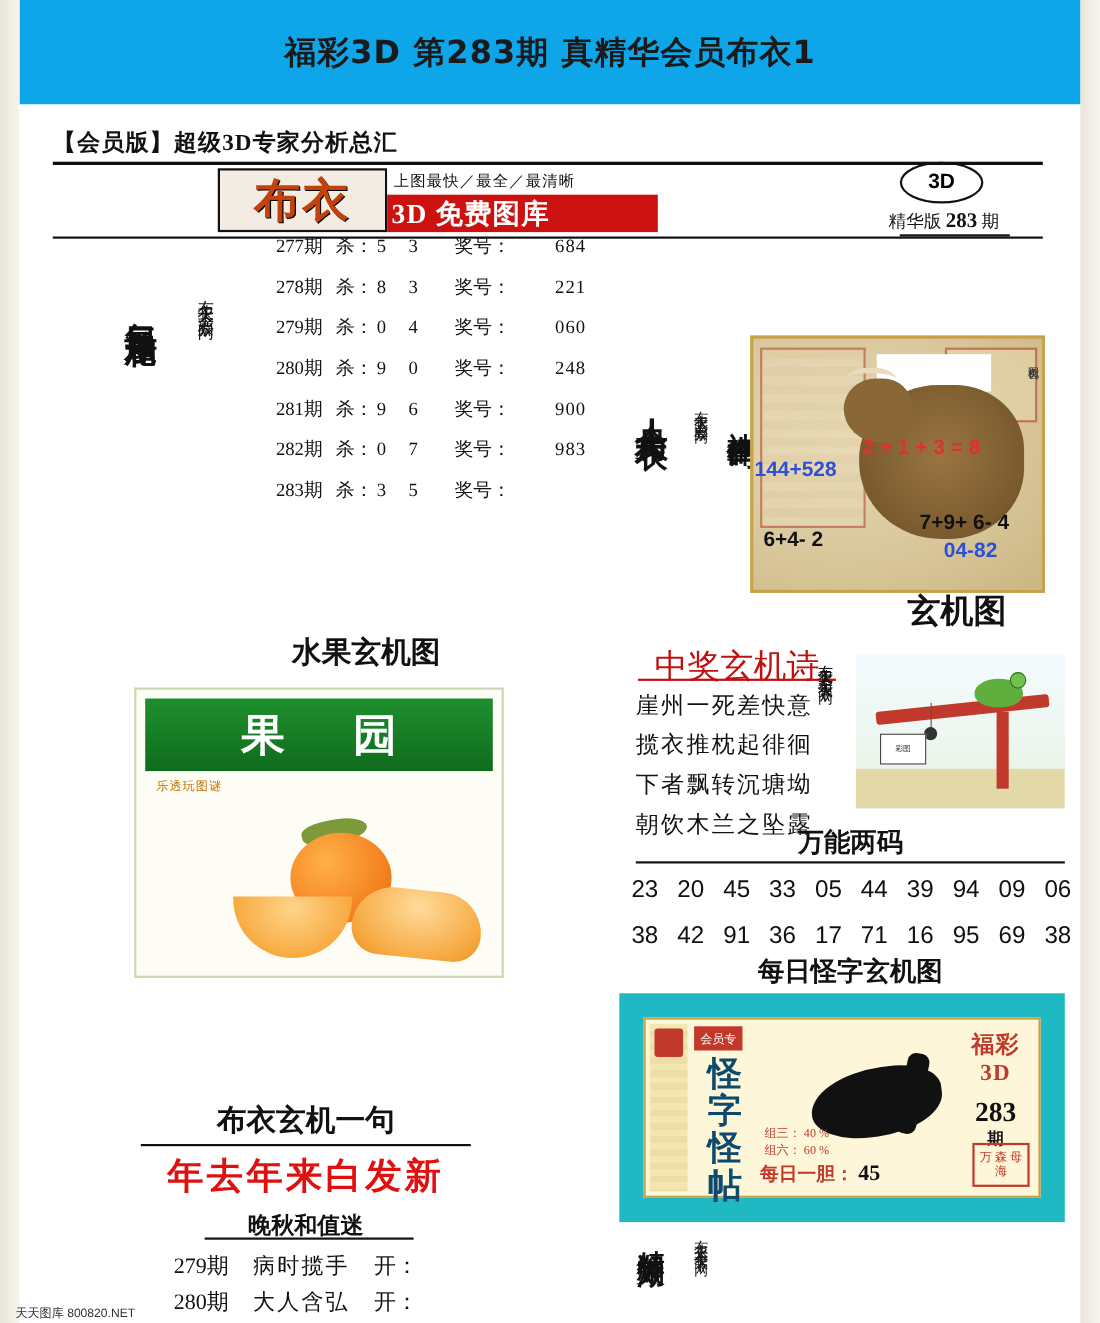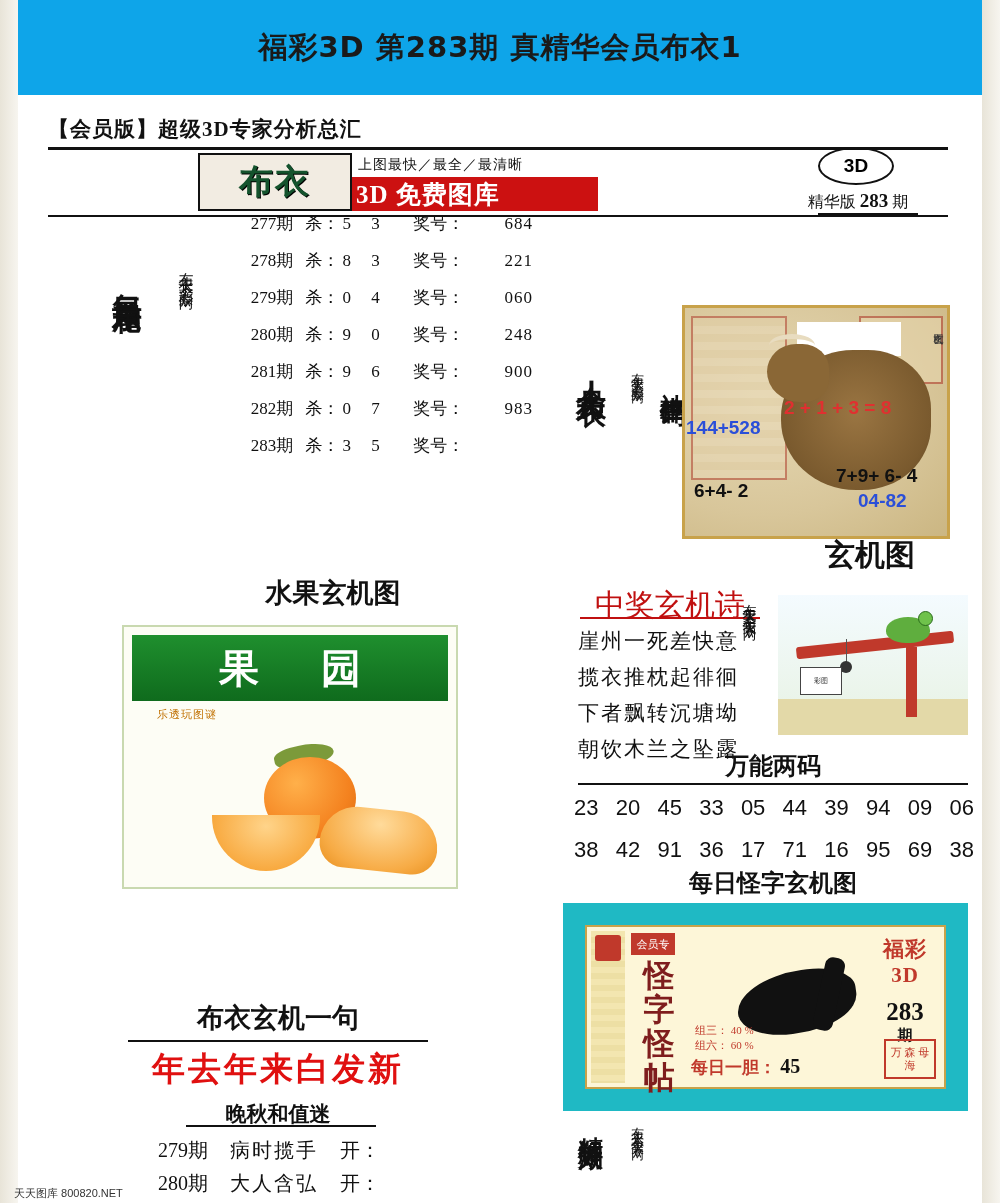--- a/index.html
+++ b/index.html
@@ -46,21 +46,21 @@
   }
   .logo-box{
     position:absolute;left:180px;top:58px;width:400px;height:58px;
     display:flex;align-items:stretch;
   }
   .logo-left{
     width:150px;background:#f2ece2;border:2px solid #111;
     display:flex;align-items:center;justify-content:center;
   }
   .logo-left span{
-    font-weight:bold;font-size:34px;color:#14532d;letter-spacing:2px;
+    font-weight:bold;font-size:42px;color:#c2410c;letter-spacing:2px;
     text-shadow:1px 1px 0 #000;
     font-family:Liberation Mono, monospace;
   }
   .logo-right{flex:1;display:flex;flex-direction:column;}
   .logo-top{
     height:24px;background:#fff;color:#111;font-size:14px;
     display:flex;align-items:center;padding-left:6px;letter-spacing:1px;
   }
   .logo-bot{
     flex:1;background:#cc1111;color:#fff;font-weight:bold;font-size:25px;
@@ -188,21 +188,21 @@
   .fruit-green{
     position:absolute;left:8px;top:8px;right:8px;height:66px;
     background:linear-gradient(180deg,#1f8f2e,#0f6b1d);
     display:flex;align-items:center;justify-content:center;
   }
   .fruit-green span{
     font-weight:bold;font-size:40px;color:#fff;letter-spacing:26px;
     text-indent:26px;
   }
   .fruit-sub{
-    position:absolute;left:33px;top:80px;font-size:11px;color:#c07000;letter-spacing:1px;
+    position:absolute;left:18px;top:80px;font-size:11px;color:#c07000;letter-spacing:1px;
   }
   .persimmon{
     position:absolute;left:140px;top:130px;width:92px;height:82px;
     background:radial-gradient(circle at 35% 32%, #ffb04a, #f4821f 65%, #d96a10 100%);
     border-radius:50%;
   }
   .persimmon-leaf{
     position:absolute;left:150px;top:118px;width:60px;height:22px;
     background:#7c9a3a;border-radius:40% 60% 50% 50%;transform:rotate(-12deg);
   }
@@ -277,21 +277,21 @@
   }
   .gz-redstamp{
     position:absolute;left:8px;top:8px;width:26px;height:26px;background:#c0392b;border-radius:3px;
   }
   .gz-seal{
     position:absolute;left:44px;top:6px;width:44px;height:22px;background:#c0392b;color:#fff;
     font-size:11px;display:flex;align-items:center;justify-content:center;
   }
   .gz-bigchars{
     position:absolute;left:44px;top:32px;width:56px;
-    font-weight:bold;font-size:31px;color:#7f1d1d;line-height:34px;text-align:center;
+    font-weight:bold;font-size:31px;color:#0c4a6e;line-height:34px;text-align:center;
   }
   .gz-blob{
     position:absolute;left:150px;top:44px;width:120px;height:62px;
     background:#111;border-radius:60% 40% 55% 45%;transform:rotate(-8deg);
   }
   .gz-blob2{
     position:absolute;left:232px;top:30px;width:20px;height:74px;background:#111;
     transform:rotate(12deg);border-radius:8px;
   }
   .gz-right{

